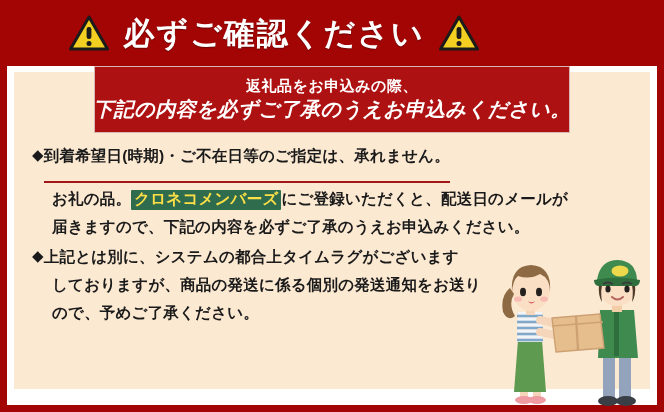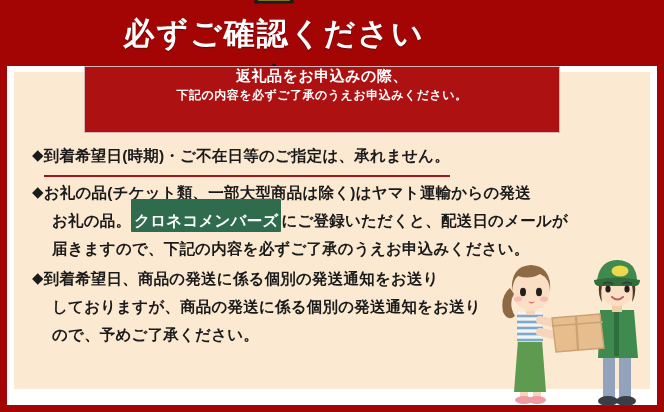--- a/index.html
+++ b/index.html
@@ -25,21 +25,20 @@
     position: absolute;
     left: 0;
     top: 0;
     width: 548px;
     height: 66px;
     background: #a30404;
     display: flex;
     align-items: center;
     justify-content: center;
     gap: 14px;
-    flex-direction: column;
   }
   .header-title {
     color: #ffffff;
     font-size: 31px;
     font-weight: bold;
     letter-spacing: 2px;
     line-height: 1;
     white-space: nowrap;
     text-shadow: 0 1px 1px rgba(0,0,0,.35);
   }
@@ -67,41 +66,42 @@
     width: 636px;
     height: 317px;
     background: #fce9d2;
     box-sizing: border-box;
     overflow: hidden;
   }
 
   
   .red-banner {
     position: absolute;
-    left: 84px;
+    left: 94px;
     top: 66px;
     width: 476px;
     height: 67px;
     background: #ae1111;
     border: 1px solid #d8b6b6;
     box-sizing: border-box;
     display: flex;
     flex-direction: column;
     align-items: center;
+    justify-content: center;
     gap: 2px;
   }
   .red-banner-line {
     color: #ffffff;
     font-weight: bold;
     line-height: 1.25;
     white-space: nowrap;
     letter-spacing: .5px;
   }
   .rb-1 { font-size: 15px; }
-  .rb-2 { font-size: 12px; }
+  .rb-2 { font-size: 20px; font-style: italic; }
 
   
   .body-text {
     position: absolute;
     left: 32px;
     top: 142px;
     width: 600px;
   }
   .para {
     margin: 0 0 2px 0;
@@ -117,27 +117,27 @@
   .tline.indent { padding-left: 20px; }
   .bullet {
     display: inline-block;
     font-size: 15px;
     color: #1a1a1a;
     transform: translateY(-1px);
   }
   .underline-red {
     border-bottom: 2px solid #a11616;
     display: inline-block;
-    padding-bottom: 7px;
+    padding-bottom: 13px;
     line-height: 24px;
   }
   .hl-green {
     background: #2f6b4d;
-    color: #ffffff;
-    padding: 13px 3px 3px 3px;
+    color: #fde047;
+    padding: 0 3px 3px 3px;
     border-radius: 1px;
   }
 
   
   .illustration {
     position: absolute;
     right: 0px;
     bottom: 0px;
     width: 176px;
     height: 160px;
@@ -175,27 +175,26 @@
     <div class="red-banner-line rb-2">下記の内容を必ずご了承のうえお申込みください。</div>
   </div>
 
   <div class="body-text">
 
     <div class="para">
       <div class="tline"><span class="bullet">◆</span><span class="underline-red">到着希望日(時期)・ご不在日等のご指定は、承れません。</span></div>
     </div>
 
     <div class="para">
-      <div class="tline"><span class="bullet">◆</span><span>お礼の品(チケット類、一部大型商品は除く)はヤマト運輸からの発送</span></div>
       <div class="tline indent"><span>お礼の品。</span><span class="hl-green">クロネコメンバーズ</span><span>にご登録いただくと、配送日のメールが</span></div>
       <div class="tline indent"><span>届きますので、下記の内容を必ずご了承のうえお申込みください。</span></div>
     </div>
 
     <div class="para">
-      <div class="tline"><span class="bullet">◆</span><span>到着希望日、商品の発送に係る個別の発送通知をお送り</span></div>
+      <div class="tline"><span class="bullet">◆</span><span>上記とは別に、システムの都合上タイムラグがございます</span></div>
       <div class="tline indent"><span>しておりますが、商品の発送に係る個別の発送通知をお送り</span></div>
       <div class="tline indent"><span>ので、予めご了承ください。</span></div>
     </div>
 
   </div>
 
   <svg class="illustration" viewBox="0 0 176 160">
 
     <g>
 

